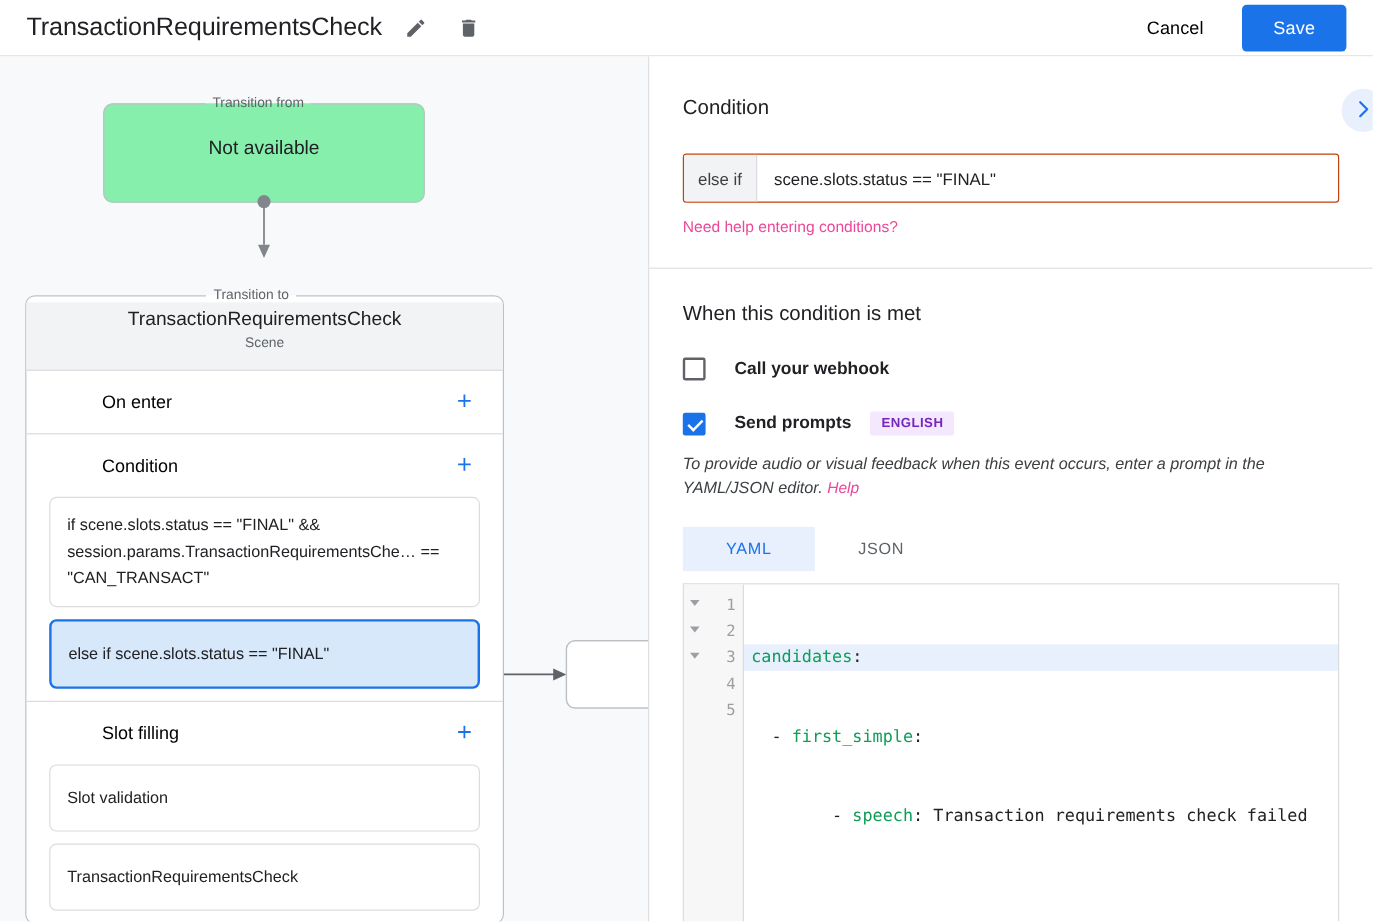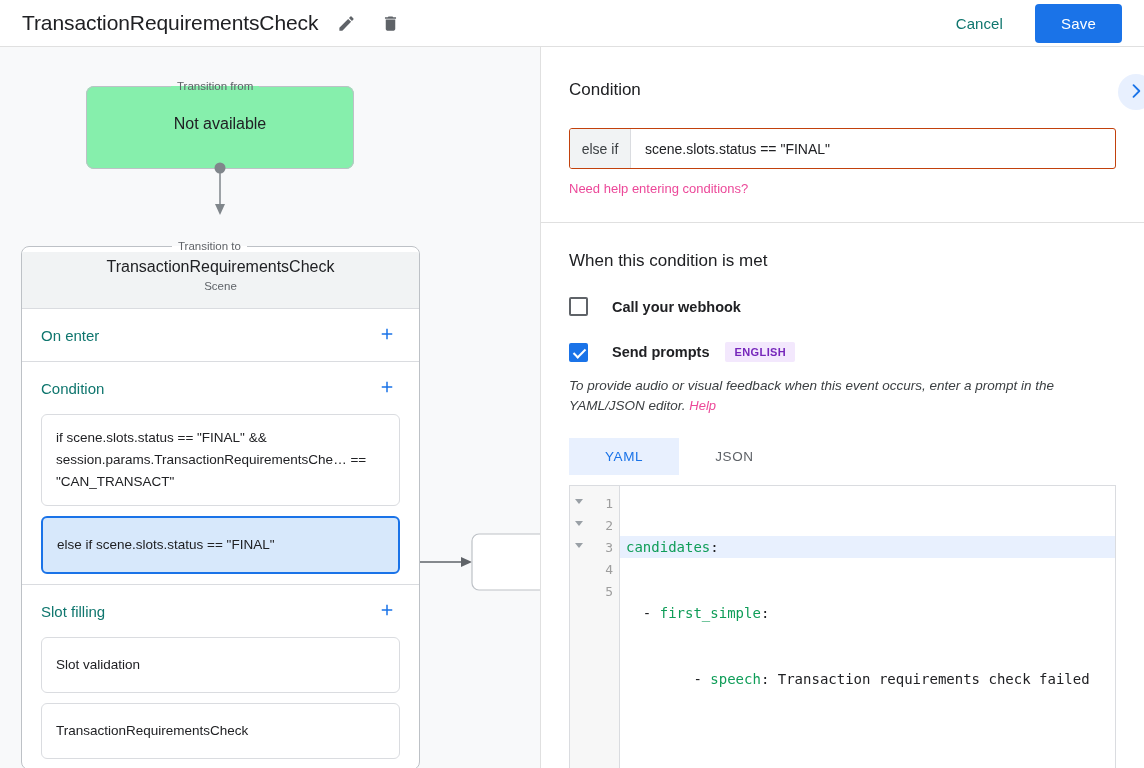--- a/index.html
+++ b/index.html
@@ -22,21 +22,21 @@
     font-size: 21px; color: #202124; letter-spacing: -0.1px; white-space: nowrap;
   }
   .icon-btn {
     width: 32px; height: 32px; margin-left: 12px;
     display: flex; align-items: center; justify-content: center;
     border-radius: 50%; cursor: pointer; background: transparent; border: none;
   }
   .icon-btn svg { display: block; }
   .topbar-spacer { flex: 1 1 auto; }
   .cancel-btn {
-    font-size: 15px; color: #0f766e; font-weight: 500; cursor: pointer;
+    font-size: 15px; color: #000000; font-weight: 500; cursor: pointer;
     background: none; border: none; padding: 8px 14px; letter-spacing: .1px;
   }
   .save-btn {
     margin-left: 18px; background: #1a73e8; color: #fff; border: none;
     border-radius: 4px; font-size: 15px; font-weight: 500; letter-spacing: .2px;
     padding: 0 26px; height: 39px; cursor: pointer;
     font-family: "Liberation Sans", sans-serif;
   }
 
   
@@ -77,21 +77,21 @@
     border-bottom: 1px solid #dadce0;
   }
   .scene-name { font-size: 16px; color: #202124; }
   .scene-type { font-size: 11.5px; color: #5f6368; margin-top: 4px; }
 
   .section { border-bottom: 1px solid #dadce0; padding: 0 19px 0 19px; }
   .section:last-child { border-bottom: none; }
   .section-head {
     height: 52px; display: flex; align-items: center; justify-content: space-between;
   }
-  .section-title { font-size: 15px; color: #0f766e; }
+  .section-title { font-size: 15px; color: #000000; margin-left: 44px; }
   .plus-btn {
     width: 26px; height: 26px; display: flex; align-items: center; justify-content: center;
     cursor: pointer; background: none; border: none;
   }
   .chip {
     border: 1px solid #dadce0; border-radius: 6px; background: #fff;
     font-size: 13.5px; color: #202124; line-height: 22px;
     padding: 10px 14px; margin-bottom: 10px;
   }
   .chip.selected {

